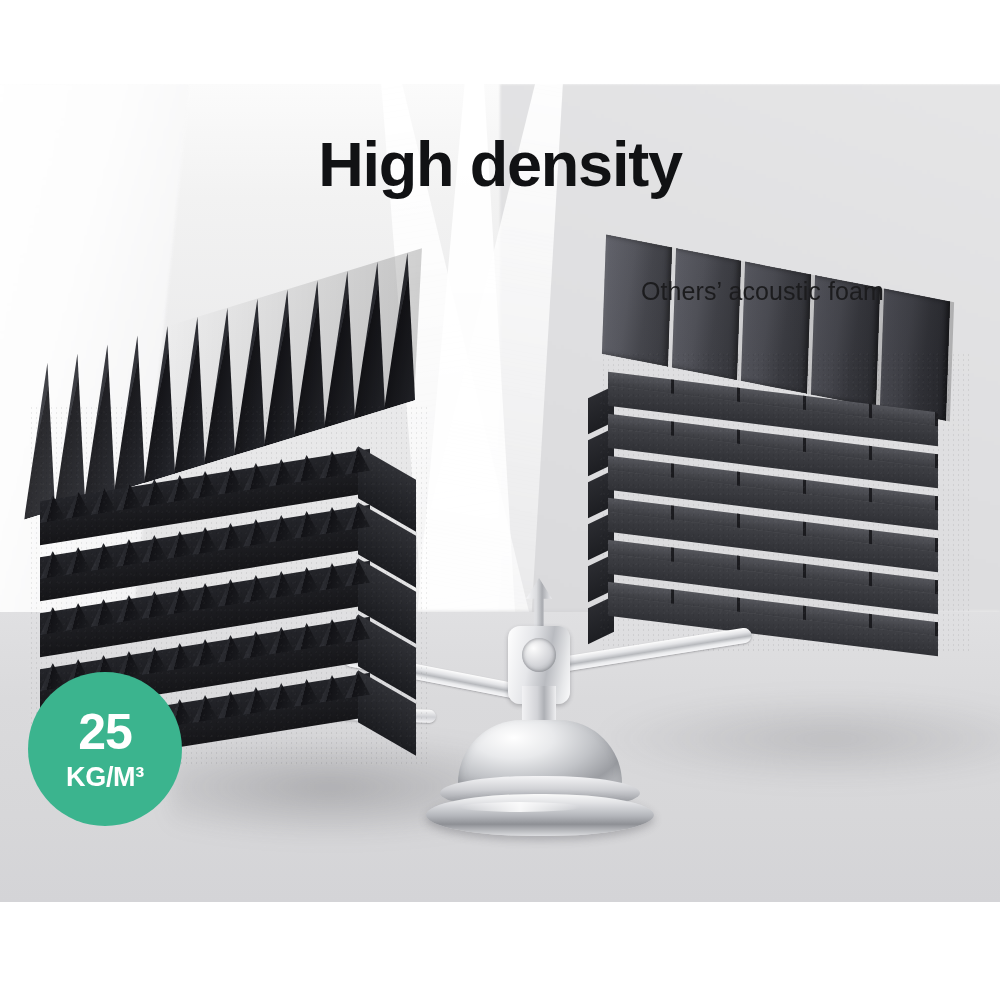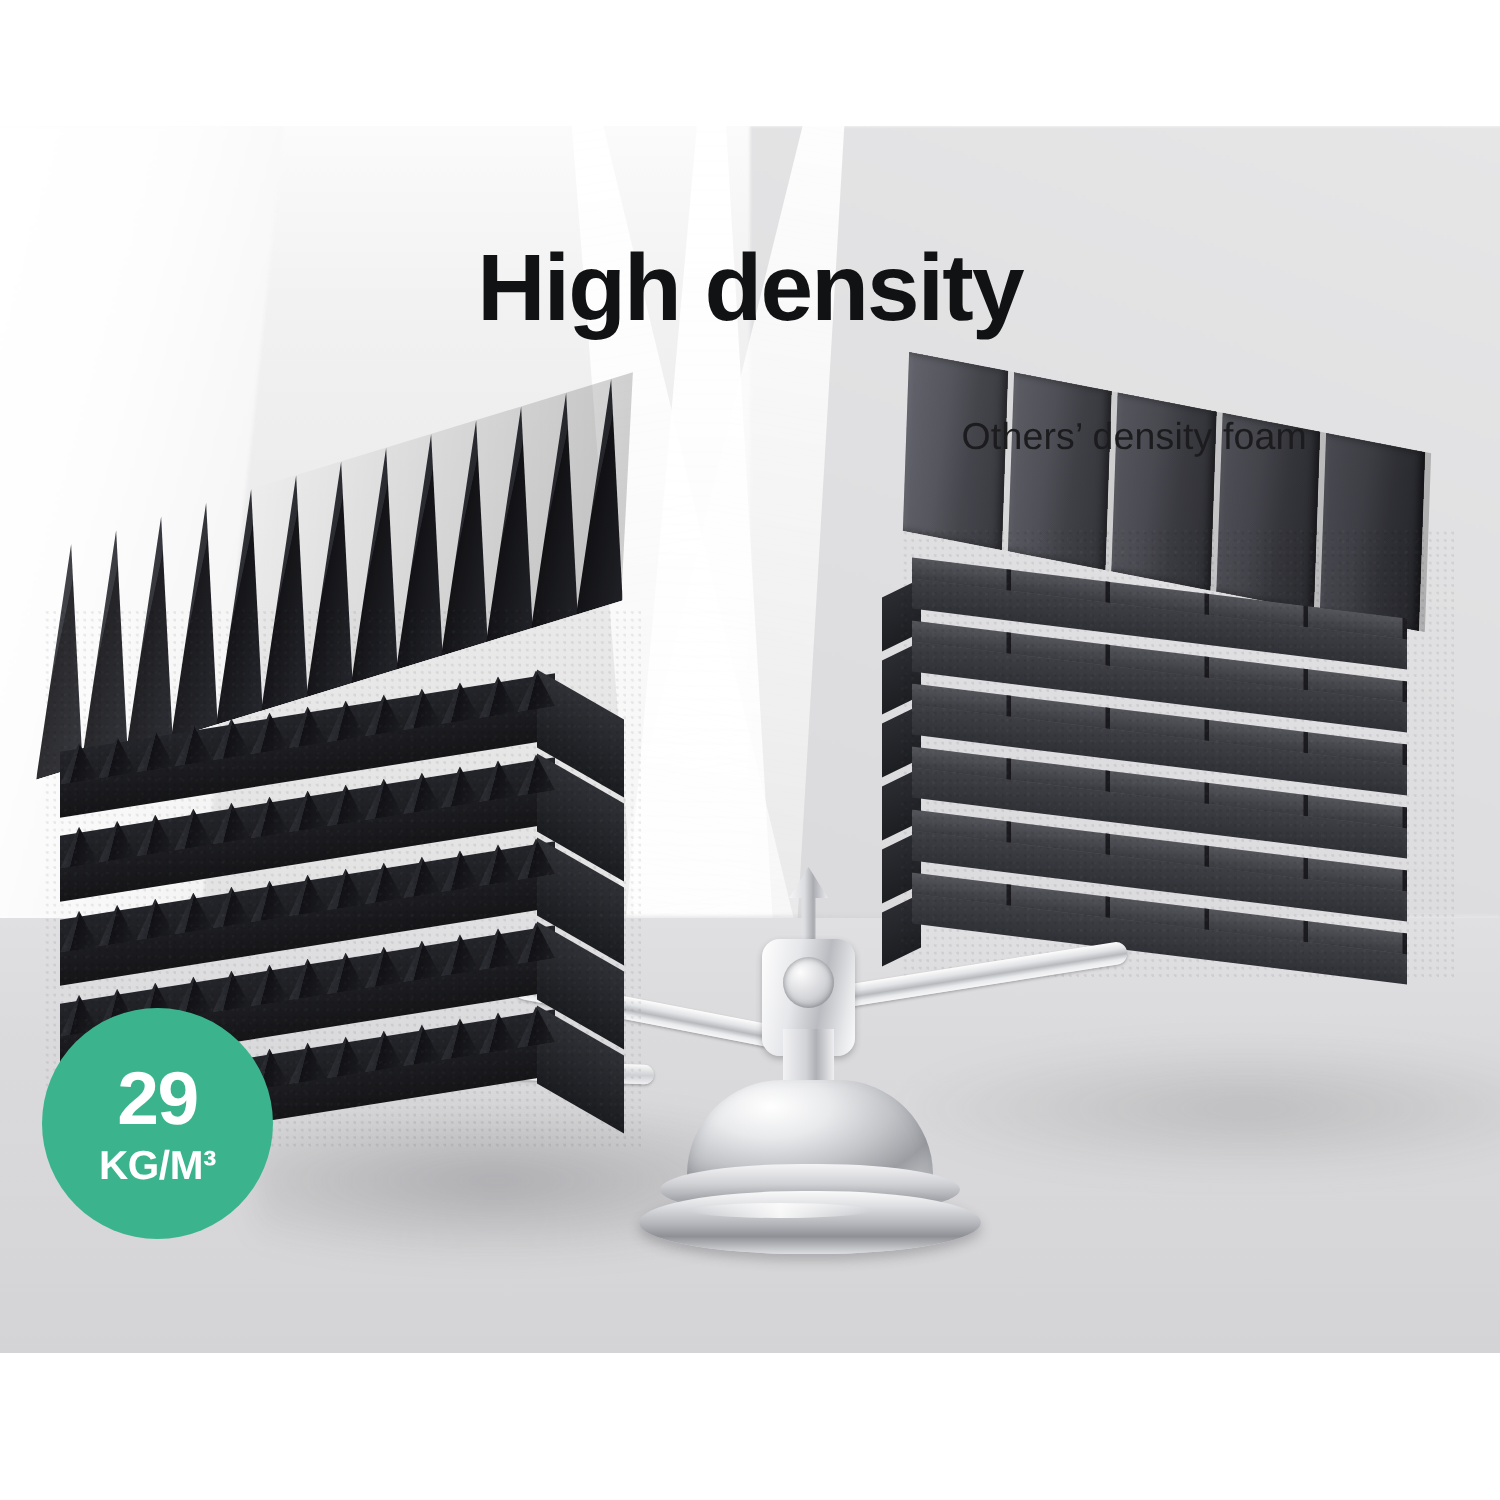--- a/index.html
+++ b/index.html
@@ -70,21 +70,21 @@
   .floor-shadow-right{
     position:absolute;left:600px;bottom:118px;width:420px;height:90px;
     background:radial-gradient(ellipse at 55% 50%,rgba(90,90,95,.22),rgba(90,90,95,0) 72%);
     filter:blur(10px);
   }
 
   
   .headline{
     position:absolute;left:0;top:133px;width:1000px;text-align:center;
     font-size:63px;font-weight:bold;color:#111214;letter-spacing:-1.2px;
-    line-height:1;white-space:nowrap;margin-top:28px;
+    line-height:1;white-space:nowrap;
   }
   .cap{
     position:absolute;font-size:25px;color:#1c1c1e;white-space:nowrap;letter-spacing:.1px;
   }
   .cap-left{left:116px;top:352px;}
   .cap-right{left:641px;top:277px;}
 
   
   .stack-left{position:absolute;left:28px;top:405px;width:400px;height:360px;}
   .sl-layer{position:absolute;left:0;width:360px;height:60px;}
@@ -457,20 +457,20 @@
           <div class="sl-tooth"></div>
           <div class="sl-tooth"></div>
           <div class="sl-tooth"></div>
           <div class="sl-tooth"></div>
           <div class="sl-tooth"></div>
         </div>
     </div>
     <div class="grain"></div>
   </div>
 
-  <div class="cap cap-right" style="color: rgb(28, 28, 30);">Others’ density foam</div>
+  <div class="cap cap-right" style="color: rgb(28, 28, 30);">Others’ acoustic foam</div>
 
   <div class="badge" style="background: rgb(59, 180, 142); color: rgb(255, 255, 255);">
-    <div class="badge-value">29</div>
+    <div class="badge-value">25</div>
     <div class="badge-unit">KG/M³</div>
   </div>
 
 </div>
 
 </body></html>

